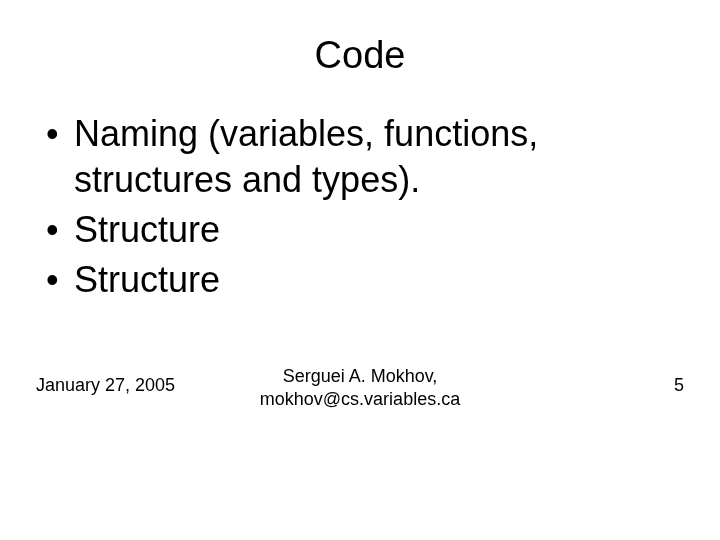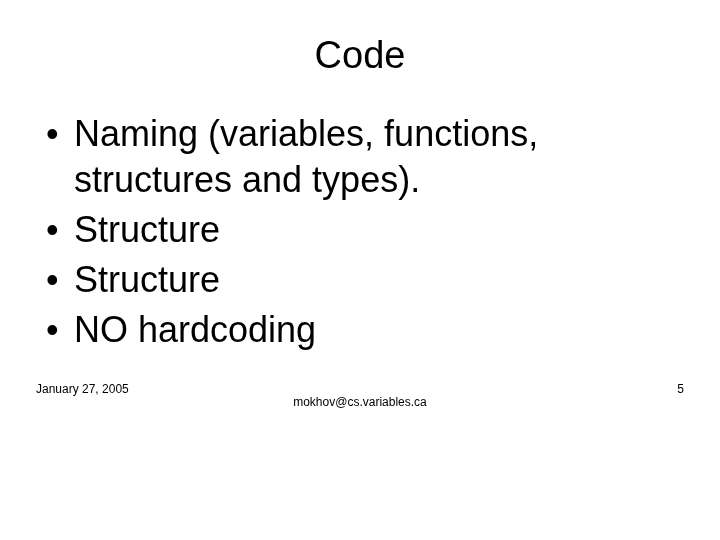--- a/index.html
+++ b/index.html
@@ -38,21 +38,21 @@
     content: "•";
     position: absolute;
     left: 4px;
     top: 0;
   }
   .footer {
     position: absolute;
     left: 0;
     right: 0;
     bottom: 26px;
-    font-size: 12px;
+    font-size: 18px;
     padding: 0 28px;
   }
   .footer-date {
     position: absolute;
     left: 36px;
     bottom: 14px;
   }
   .footer-center {
     text-align: center;
     width: 100%;
@@ -67,23 +67,23 @@
 </head>
 <body>
 
 <div class="slide">
   <h1 class="title">Code</h1>
 
   <ul class="bullets">
     <li>Naming (variables, functions, structures and types).</li>
     <li>Structure</li>
     <li>Structure</li>
-    <li>NO hardcoding</li>
   </ul>
 
   <div class="footer">
     <div class="footer-date">January 27, 2005</div>
     <div class="footer-center">
+      <div>Serguei A. Mokhov,</div>
       <div>mokhov@cs.variables.ca</div>
     </div>
     <div class="footer-page">5</div>
   </div>
 </div>
 
 </body></html>

